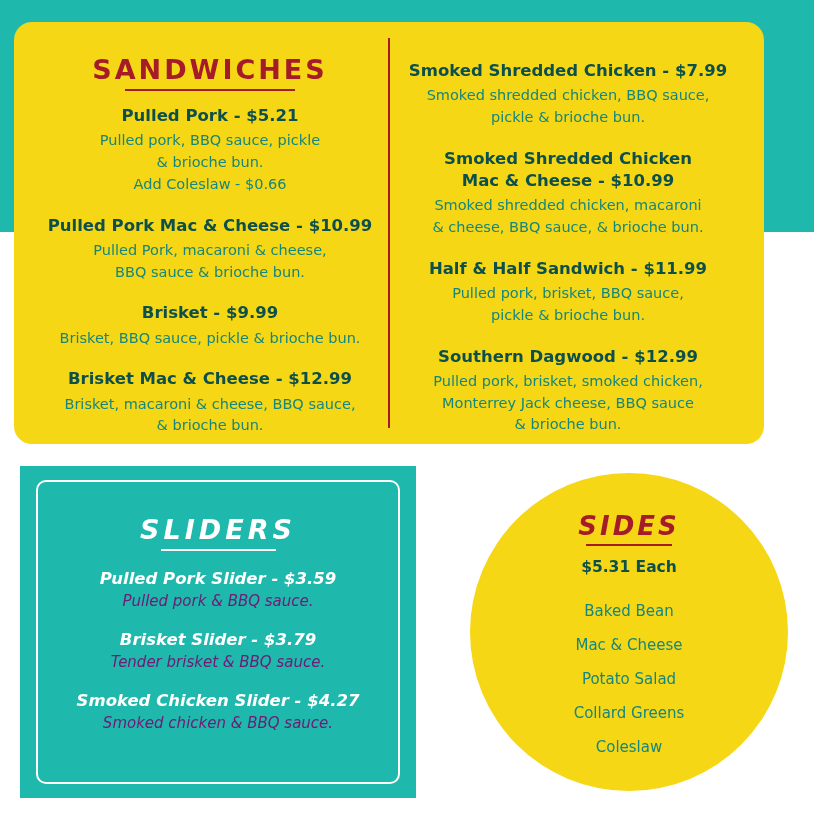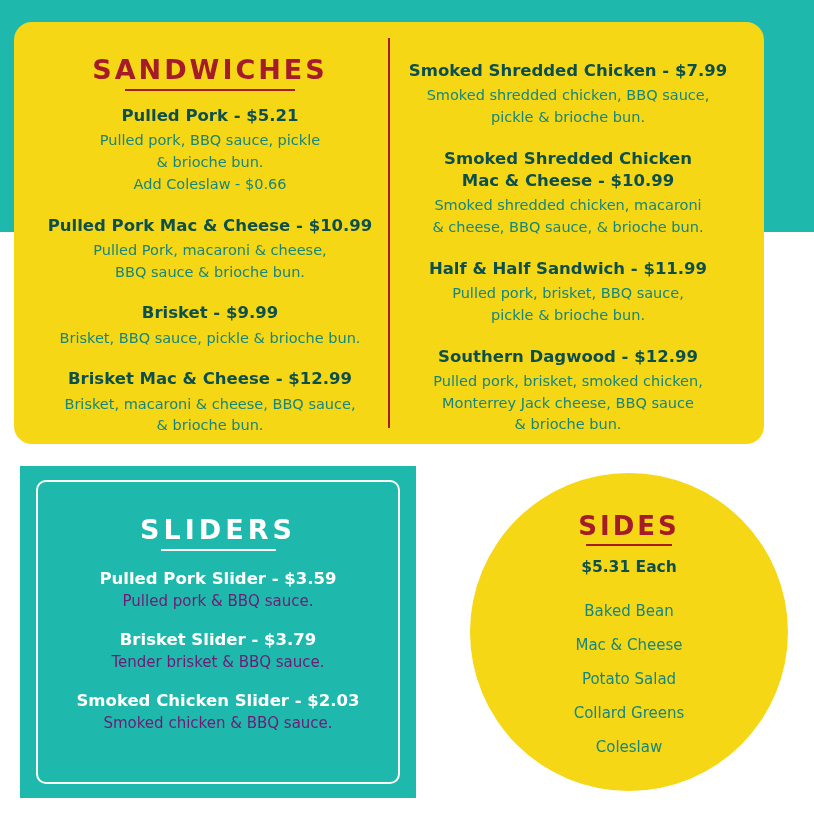--- a/index.html
+++ b/index.html
@@ -106,20 +106,21 @@
   .sliders-inner {
     position: absolute;
     left: 16px;
     top: 14px;
     right: 16px;
     bottom: 14px;
     border: 2px solid #ffffff;
     border-radius: 10px;
     box-sizing: border-box;
     padding: 10px 14px 0 14px;
+    font-style: italic;
   }
   .sliders-title {
     text-align: center;
     color: #ffffff;
     font-size: 27px;
     letter-spacing: 4px;
     font-weight: bold;
     margin: 22px 0 4px 0;
   }
   .sliders-rule {
@@ -154,20 +155,21 @@
     border-radius: 50%;
     box-sizing: border-box;
   }
   .sides-title {
     text-align: center;
     color: #a51b28;
     font-size: 26px;
     letter-spacing: 3px;
     font-weight: bold;
     margin: 38px 0 3px 0;
+    font-style: italic;
   }
   .sides-rule {
     width: 86px;
     height: 2px;
     background: #a51b28;
     margin: 0 auto 12px auto;
   }
   .sides-price {
     text-align: center;
     color: #0d4f4a;
@@ -261,21 +263,21 @@
       <div class="slider-name">Pulled Pork Slider - $3.59</div>
       <div class="slider-desc">Pulled pork &amp; BBQ sauce.</div>
     </div>
 
     <div class="slider-item">
       <div class="slider-name">Brisket Slider - $3.79</div>
       <div class="slider-desc">Tender brisket &amp; BBQ sauce.</div>
     </div>
 
     <div class="slider-item">
-      <div class="slider-name">Smoked Chicken Slider - $2.03</div>
+      <div class="slider-name">Smoked Chicken Slider - $4.27</div>
       <div class="slider-desc">Smoked chicken &amp; BBQ sauce.</div>
     </div>
   </div>
 </section>
 
 <section class="sides-circle">
   <div class="sides-title">SIDES</div>
   <div class="sides-rule"></div>
   <div class="sides-price">$5.31 Each</div>
 

